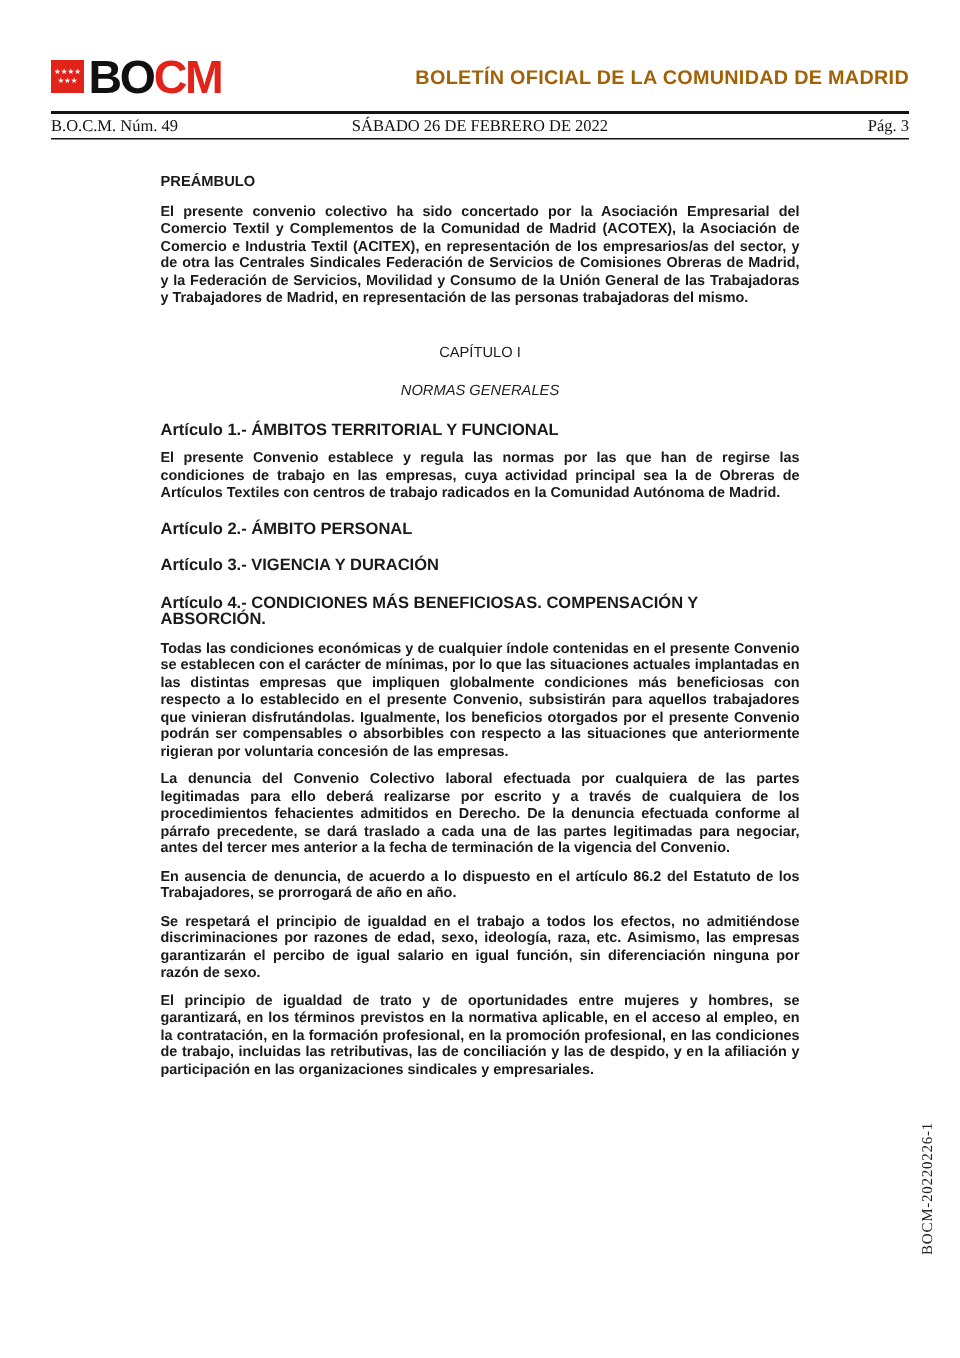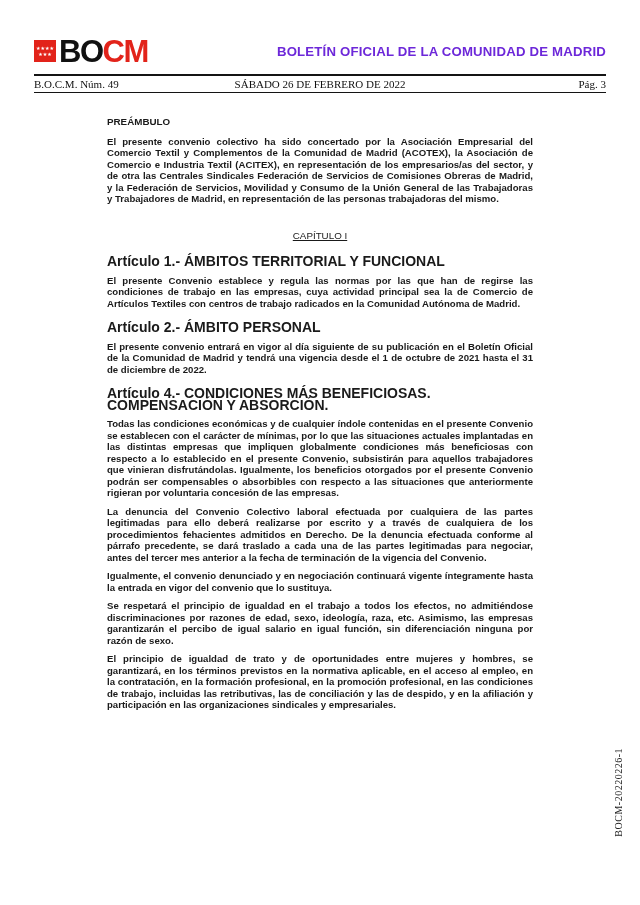--- a/index.html
+++ b/index.html
@@ -42,21 +42,21 @@
     font-size: 31px;
     letter-spacing: -1.5px;
     line-height: 1;
   }
   .logo-bo { color: #111111; }
   .logo-cm { color: #e2231a; }
   .header-title {
     font-weight: bold;
     font-size: 13.2px;
     letter-spacing: 0.2px;
-    color: #6d28d9;
+    color: #a16207;
     white-space: nowrap;
   }
   .rule-thick { border-top: 2.5px solid #141414; }
   .rule-thin  { border-top: 1px solid #141414; }
   .meta-row {
     display: flex;
     justify-content: space-between;
     align-items: center;
     height: 16px;
     font-family: "Liberation Serif", serif;
@@ -73,25 +73,25 @@
     font-size: 9.6px;
     line-height: 11.5px;
   }
   .preamble-title {
     margin: 23px 0 8px 0;
     font-size: 9.8px;
     font-weight: bold;
   }
   .content p { margin: 0 0 7px 0; font-weight: bold; }
   .chapter { margin: 25px 0 15px 0; text-align: center; }
-  .chapter-title { font-size: 9.8px; margin-bottom: 14px; text-decoration: underline; }
+  .chapter-title { font-size: 9.8px; margin-bottom: 14px; }
   .chapter-subtitle { font-style: italic; font-size: 9.8px; }
   .article-heading {
     margin: 13px 0 7px 0;
-    font-size: 14px;
+    font-size: 11px;
     font-weight: bold;
     text-align: left;
   }
   
   .vertical-code {
     position: absolute;
     right: 16px;
     bottom: 68px;
     writing-mode: vertical-rl;
     transform: rotate(180deg);
@@ -127,43 +127,44 @@
     <div class="rule-thin"></div>
   </header>
 
   <main class="content">
 
     <div class="preamble-title">PREÁMBULO</div>
     <p>El presente convenio colectivo ha sido concertado por la Asociación Empresarial del Comercio Textil y Complementos de la Comunidad de Madrid (ACOTEX), la Asociación de Comercio e Industria Textil (ACITEX), en representación de los empresarios/as del sector, y de otra las Centrales Sindicales Federación de Servicios de Comisiones Obreras de Madrid, y la Federación de Servicios, Movilidad y Consumo de la Unión General de las Trabajadoras y Trabajadores de Madrid, en representación de las personas trabajadoras del mismo.</p>
 
     <div class="chapter">
       <div class="chapter-title">CAPÍTULO I</div>
+      <div class="chapter-subtitle">NORMAS GENERALES</div>
     </div>
 
     <section>
       <div class="article-heading">Artículo 1.- ÁMBITOS TERRITORIAL Y FUNCIONAL</div>
-      <p>El presente Convenio establece y regula las normas por las que han de regirse las condiciones de trabajo en las empresas, cuya actividad principal sea la de Comercio de Artículos Textiles con centros de trabajo radicados en la Comunidad Autónoma de Madrid.</p>
+      <p>El presente Convenio establece y regula las normas por las que han de regirse las condiciones de trabajo en las empresas, cuya actividad principal sea la de Obreras de Artículos Textiles con centros de trabajo radicados en la Comunidad Autónoma de Madrid.</p>
     </section>
 
     <section>
       <div class="article-heading">Artículo 2.- ÁMBITO PERSONAL</div>
     </section>
 
     <section>
-      <p>El presente convenio entrará en vigor al día siguiente de su publicación en el Boletín Oficial de la Comunidad de Madrid y tendrá una vigencia desde el 1 de octubre de 2021 hasta el 31 de diciembre de 2022.</p>
+      <div class="article-heading">Artículo 3.- VIGENCIA Y DURACIÓN</div>
     </section>
 
     <section>
       <div class="article-heading">Artículo 4.- CONDICIONES MÁS BENEFICIOSAS. COMPENSACIÓN Y ABSORCIÓN.</div>
       <p>Todas las condiciones económicas y de cualquier índole contenidas en el presente Convenio se establecen con el carácter de mínimas, por lo que las situaciones actuales implantadas en las distintas empresas que impliquen globalmente condiciones más beneficiosas con respecto a lo establecido en el presente Convenio, subsistirán para aquellos trabajadores que vinieran disfrutándolas. Igualmente, los beneficios otorgados por el presente Convenio podrán ser compensables o absorbibles con respecto a las situaciones que anteriormente rigieran por voluntaria concesión de las empresas.</p>
     </section>
 
     <section>
       <p>La denuncia del Convenio Colectivo laboral efectuada por cualquiera de las partes legitimadas para ello deberá realizarse por escrito y a través de cualquiera de los procedimientos fehacientes admitidos en Derecho. De la denuncia efectuada conforme al párrafo precedente, se dará traslado a cada una de las partes legitimadas para negociar, antes del tercer mes anterior a la fecha de terminación de la vigencia del Convenio.</p>
-      <p>Igualmente, el convenio denunciado y en negociación continuará vigente íntegramente hasta la entrada en vigor del convenio que lo sustituya.</p>
+      <p>En ausencia de denuncia, de acuerdo a lo dispuesto en el artículo 86.2 del Estatuto de los Trabajadores, se prorrogará de año en año.</p>
     </section>
 
     <section>
       <p>Se respetará el principio de igualdad en el trabajo a todos los efectos, no admitiéndose discriminaciones por razones de edad, sexo, ideología, raza, etc. Asimismo, las empresas garantizarán el percibo de igual salario en igual función, sin diferenciación ninguna por razón de sexo.</p>
       <p>El principio de igualdad de trato y de oportunidades entre mujeres y hombres, se garantizará, en los términos previstos en la normativa aplicable, en el acceso al empleo, en la contratación, en la formación profesional, en la promoción profesional, en las condiciones de trabajo, incluidas las retributivas, las de conciliación y las de despido, y en la afiliación y participación en las organizaciones sindicales y empresariales.</p>
     </section>
 
   </main>
 
   <div class="vertical-code">BOCM-20220226-1</div>

